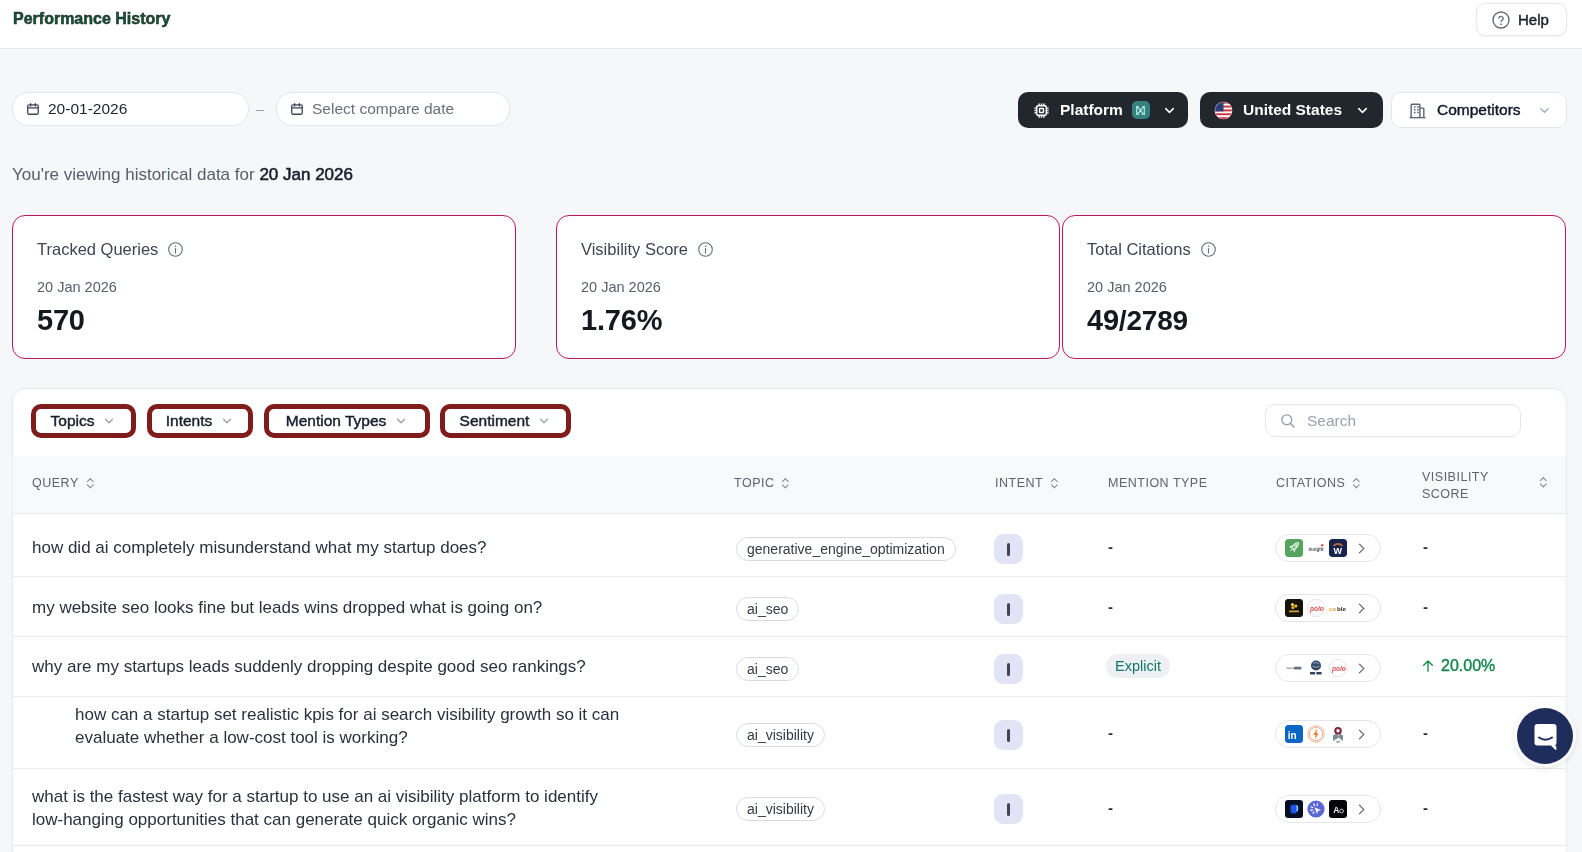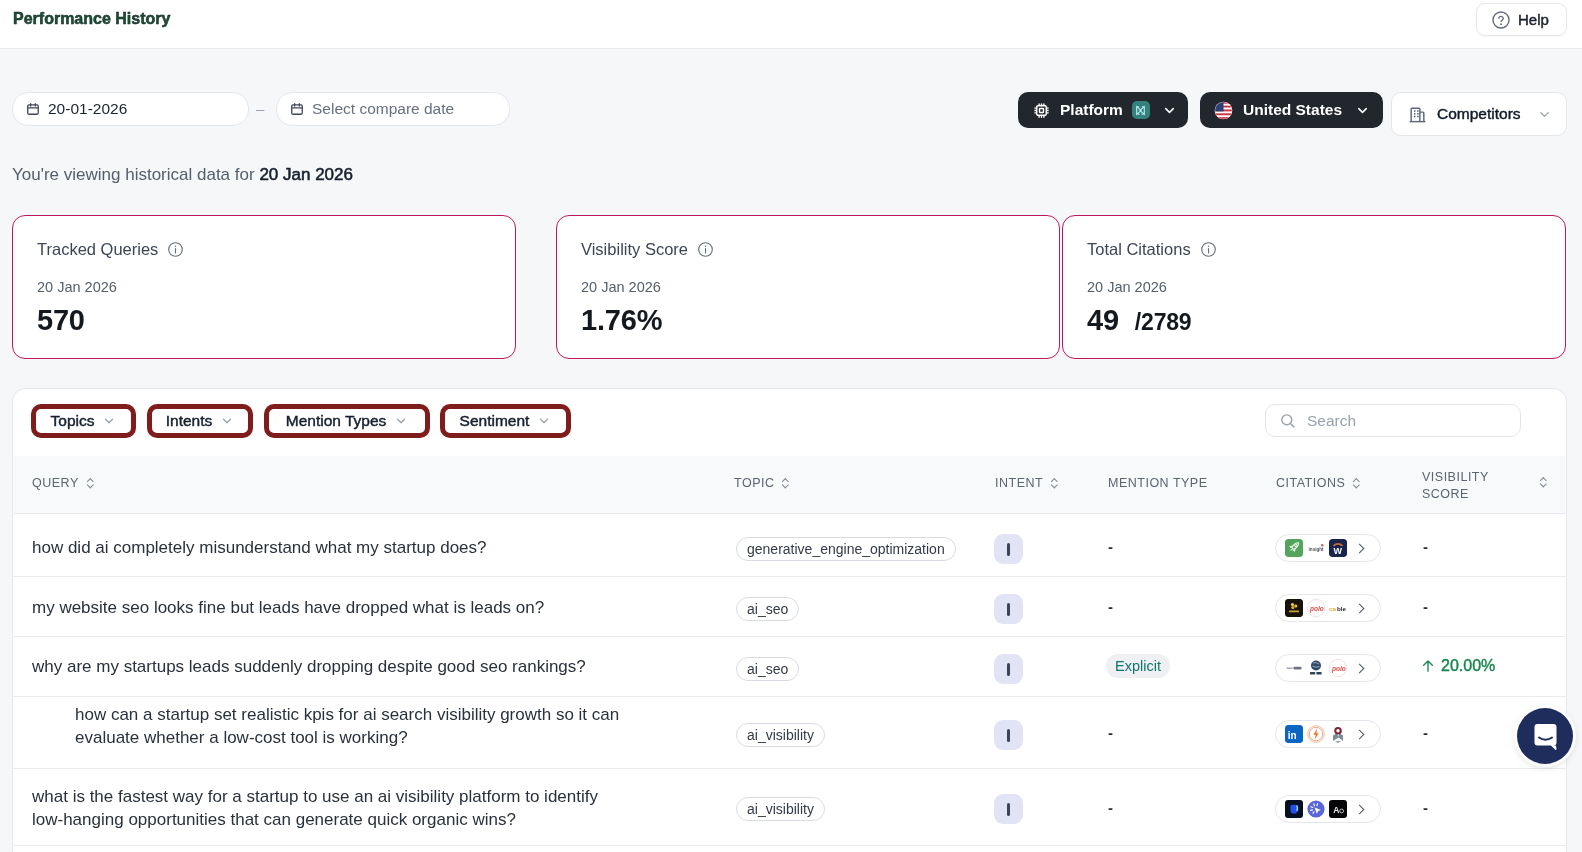--- a/index.html
+++ b/index.html
@@ -12,21 +12,21 @@
 .helpbtn { position:absolute; left:1476px; top:3px; width:91px; height:33px; background:#fff; border:1px solid #e5e7eb; border-radius:9px; display:flex; align-items:center; gap:7px; padding-left:14px; font-size:15px; font-weight:400; -webkit-text-stroke:0.45px #1a202c; color:#1a202c; box-shadow:0 1px 2px rgba(0,0,0,.04); }
 
 
 .dateinput { position:absolute; top:92px; height:34px; background:#fff; border:1px solid #e3e6eb; border-radius:16px; display:flex; align-items:center; gap:8px; padding-left:13px; font-size:15.5px; color:#1b2430; }
 .dash { position:absolute; left:256px; top:100px; color:#9aa2ae; font-size:15px; }
 .viewing { position:absolute; left:12px; top:165px; font-size:17px; color:#555e6b; }
 .viewing b { color:#16202e; font-weight:400; -webkit-text-stroke:0.55px #16202e; }
 
 
 .darkbtn { position:absolute; top:92px; height:36px; background:#22262d; border-radius:10px; color:#fff; display:flex; align-items:center; font-size:15.5px; font-weight:700; }
-.lightbtn { position:absolute; top:92px; height:44px; background:#fff; border:1px solid #e3e6eb; border-radius:10px; color:#101828; display:flex; align-items:center; font-size:15.5px; font-weight:700; }
+.lightbtn { position:absolute; top:92px; height:36px; background:#fff; border:1px solid #e3e6eb; border-radius:10px; color:#101828; display:flex; align-items:center; font-size:15.5px; font-weight:700; }
 
 
 .card { position:absolute; top:215px; width:504px; height:144px; background:#fff; border:1px solid #be185d; border-radius:13px; padding:24px; }
 .card .ct { font-size:16.5px; color:#3d4554; display:flex; align-items:center; gap:9px; }
 .card .cd { font-size:14.5px; color:#555e6b; margin-top:20px; }
 .card .cv { font-size:29px; color:#14181f; font-weight:700; margin-top:9px; letter-spacing:-0.2px; }
 
 
 .tablecard { position:absolute; left:12px; top:388px; width:1555px; height:472px; background:#fff; border:1px solid #e7e9ee; border-radius:14px 14px 0 0; border-bottom:none; }
 .fbtn { position:absolute; top:15px; height:34px; background:#fff; border:5px solid #7f1d1d; border-radius:10px; display:flex; align-items:center; justify-content:center; gap:8px; font-size:15.5px; font-weight:400; -webkit-text-stroke:0.45px #15202e; color:#15202e; }
@@ -169,21 +169,21 @@
 </div>
 <div class="card" style="left:1062px;">
   <div class="ct">Total Citations
     <svg width="17" height="17" viewBox="0 0 20 20">
         <circle cx="10" cy="10" r="8" fill="none" stroke="#646d7a" stroke-width="1.3"></circle>
         <path d="M10 9v5" stroke="#646d7a" stroke-width="1.3" stroke-linecap="round"></path>
         <circle cx="10" cy="6.3" r="0.9" fill="#646d7a"></circle>
       </svg>
   </div>
   <div class="cd">20 Jan 2026</div>
-  <div class="cv">49<span style="font-size:23px;margin-left:16px;">/2789</span></div>
+  <div class="cv">49<span style="font-size:28px;">/2789</span></div>
 </div>
 
 <div class="tablecard">
   <div class="fbtn" style="left:18px; width:105px;">Topics <svg width="14" height="14" viewBox="0 0 24 24" fill="none" stroke="#98a1ad" stroke-width="2.2" stroke-linecap="round" stroke-linejoin="round">
         <path d="M6 9l6 6 6-6"></path>
       </svg></div>
   <div class="fbtn" style="left:134px; width:106px;">Intents <svg width="14" height="14" viewBox="0 0 24 24" fill="none" stroke="#98a1ad" stroke-width="2.2" stroke-linecap="round" stroke-linejoin="round">
         <path d="M6 9l6 6 6-6"></path>
       </svg></div>
   <div class="fbtn" style="left:251px; width:166px;">Mention Types <svg width="14" height="14" viewBox="0 0 24 24" fill="none" stroke="#98a1ad" stroke-width="2.2" stroke-linecap="round" stroke-linejoin="round">
@@ -237,21 +237,21 @@
           <rect width="18" height="18" rx="3" fill="#17254c"></rect>
           <path d="M4.5 7a6 6 0 0 1 9 0" stroke="#c06a3f" stroke-width="1.8" fill="none"></path>
           <text x="4.6" y="14.5" font-size="9" font-weight="700" fill="#fff" font-family="Liberation Sans">W</text>
         </svg>
       <span class="chev"></span>
     </div>
     <div class="vdash" style="top:24px;">-</div>
   </div>
 
   <div class="row" style="top:188px; height:60px;">
-    <div class="qtext" style="top:19px;">my website seo looks fine but leads have dropped what is leads on?</div>
+    <div class="qtext" style="top:19px;">my website seo looks fine but leads wins dropped what is going on?</div>
     <div class="pill" style="top:20px;">ai_seo</div>
     <div class="ibadge" style="top:17px;">
         <i></i>
       </div>
     <div class="mdash" style="top:21px;">-</div>
     <div class="cites" style="top:17px;">
       <svg class="fav" viewBox="0 0 18 18">
           <rect width="18" height="18" rx="2" fill="#17130b"></rect>
           <circle cx="7.5" cy="5.5" r="1.6" fill="#f0d04a"></circle>
           <circle cx="10.8" cy="7" r="1.6" fill="#e8c23e"></circle>

